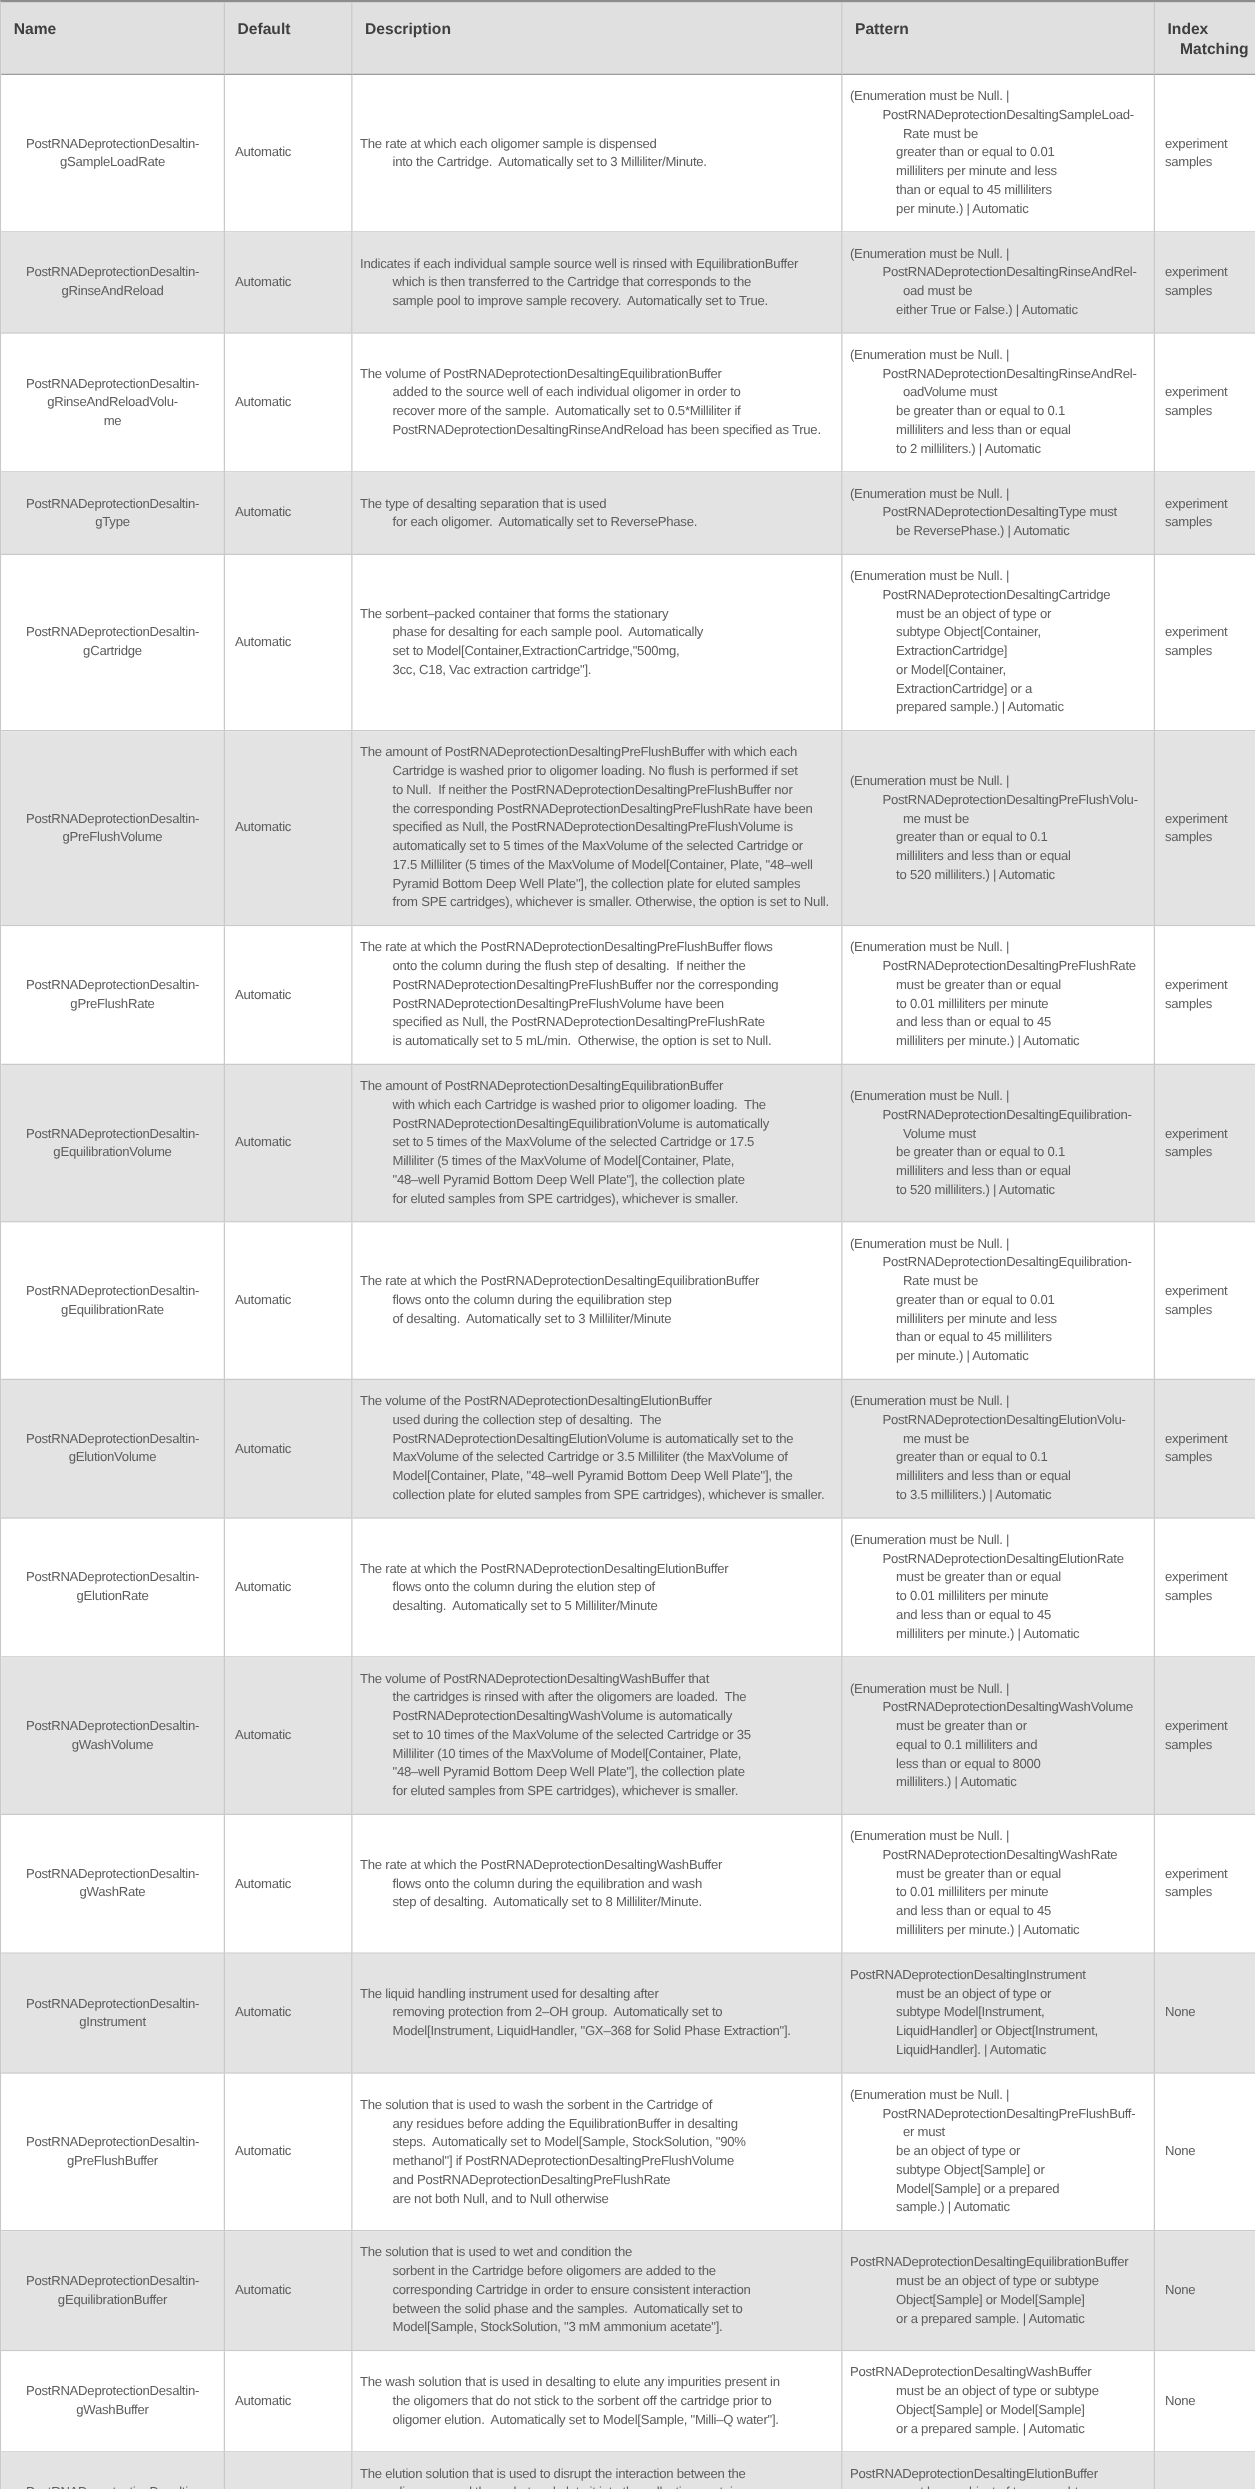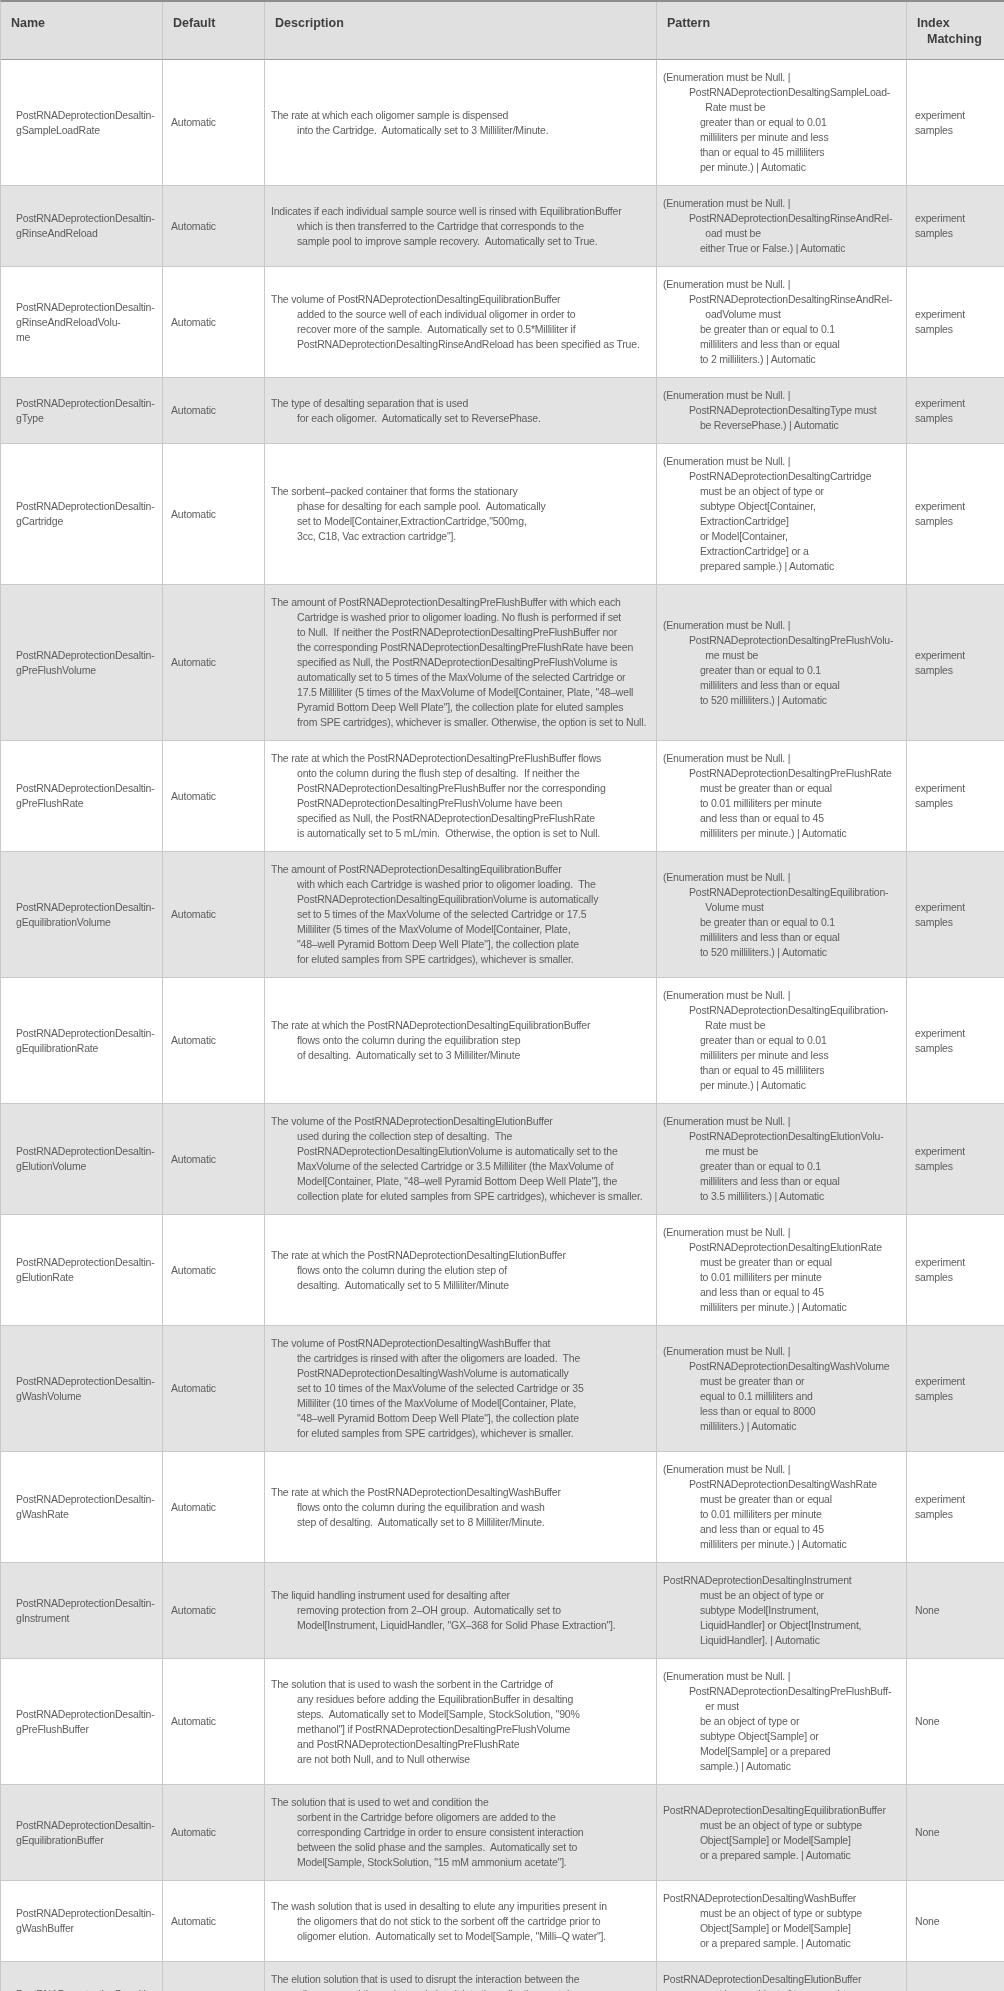--- a/index.html
+++ b/index.html
@@ -36,29 +36,30 @@
   .td {
     vertical-align: middle;
     font-size: 10.5px;
     line-height: 15px;
     letter-spacing: -0.2px;
     border-bottom: 1px solid #c9c9c9;
     padding: 10px 6px;
   }
   .tr:last-child .td { border-bottom: none; }
 
-  .c-name    { width: 162px; margin-top: 45px; }
+  .c-name    { width: 179px; margin-top: 45px; }
   .c-default { width: 102px; }
   .c-desc    { width: 392px; }
   .c-pattern { width: 250px; }
   .c-index   { width: 100px; }
 
   .td.c-name {
     white-space: pre-line;
-    padding: 10px 15px;
+    text-align: center;
+    padding: 10px 5px;
   }
   .td.c-default { padding-left: 8px; }
   .td.c-desc {
     white-space: pre-wrap;
     padding: 10px 5px 10px 32px;
     text-indent: -26px;
     overflow-wrap: break-word;
   }
   .td.c-pattern {
     white-space: pre-wrap;
@@ -329,21 +330,21 @@
     <div class="td c-index">None</div>
   </div>
     <div class="tr alt">
     <div class="td c-name">PostRNADeprotectionDesaltin-
 gEquilibrationBuffer</div>
     <div class="td c-default">Automatic</div>
     <div class="td c-desc">The solution that is used to wet and condition the
 sorbent in the Cartridge before oligomers are added to the
 corresponding Cartridge in order to ensure consistent interaction
 between the solid phase and the samples.  Automatically set to
-Model[Sample, StockSolution, "15 mM ammonium acetate"].</div>
+Model[Sample, StockSolution, "3 mM ammonium acetate"].</div>
     <div class="td c-pattern">PostRNADeprotectionDesaltingEquilibrationBuffer
     must be an object of type or subtype
     Object[Sample] or Model[Sample]
     or a prepared sample. | Automatic</div>
     <div class="td c-index">None</div>
   </div>
     <div class="tr">
     <div class="td c-name">PostRNADeprotectionDesaltin-
 gWashBuffer</div>
     <div class="td c-default">Automatic</div>

